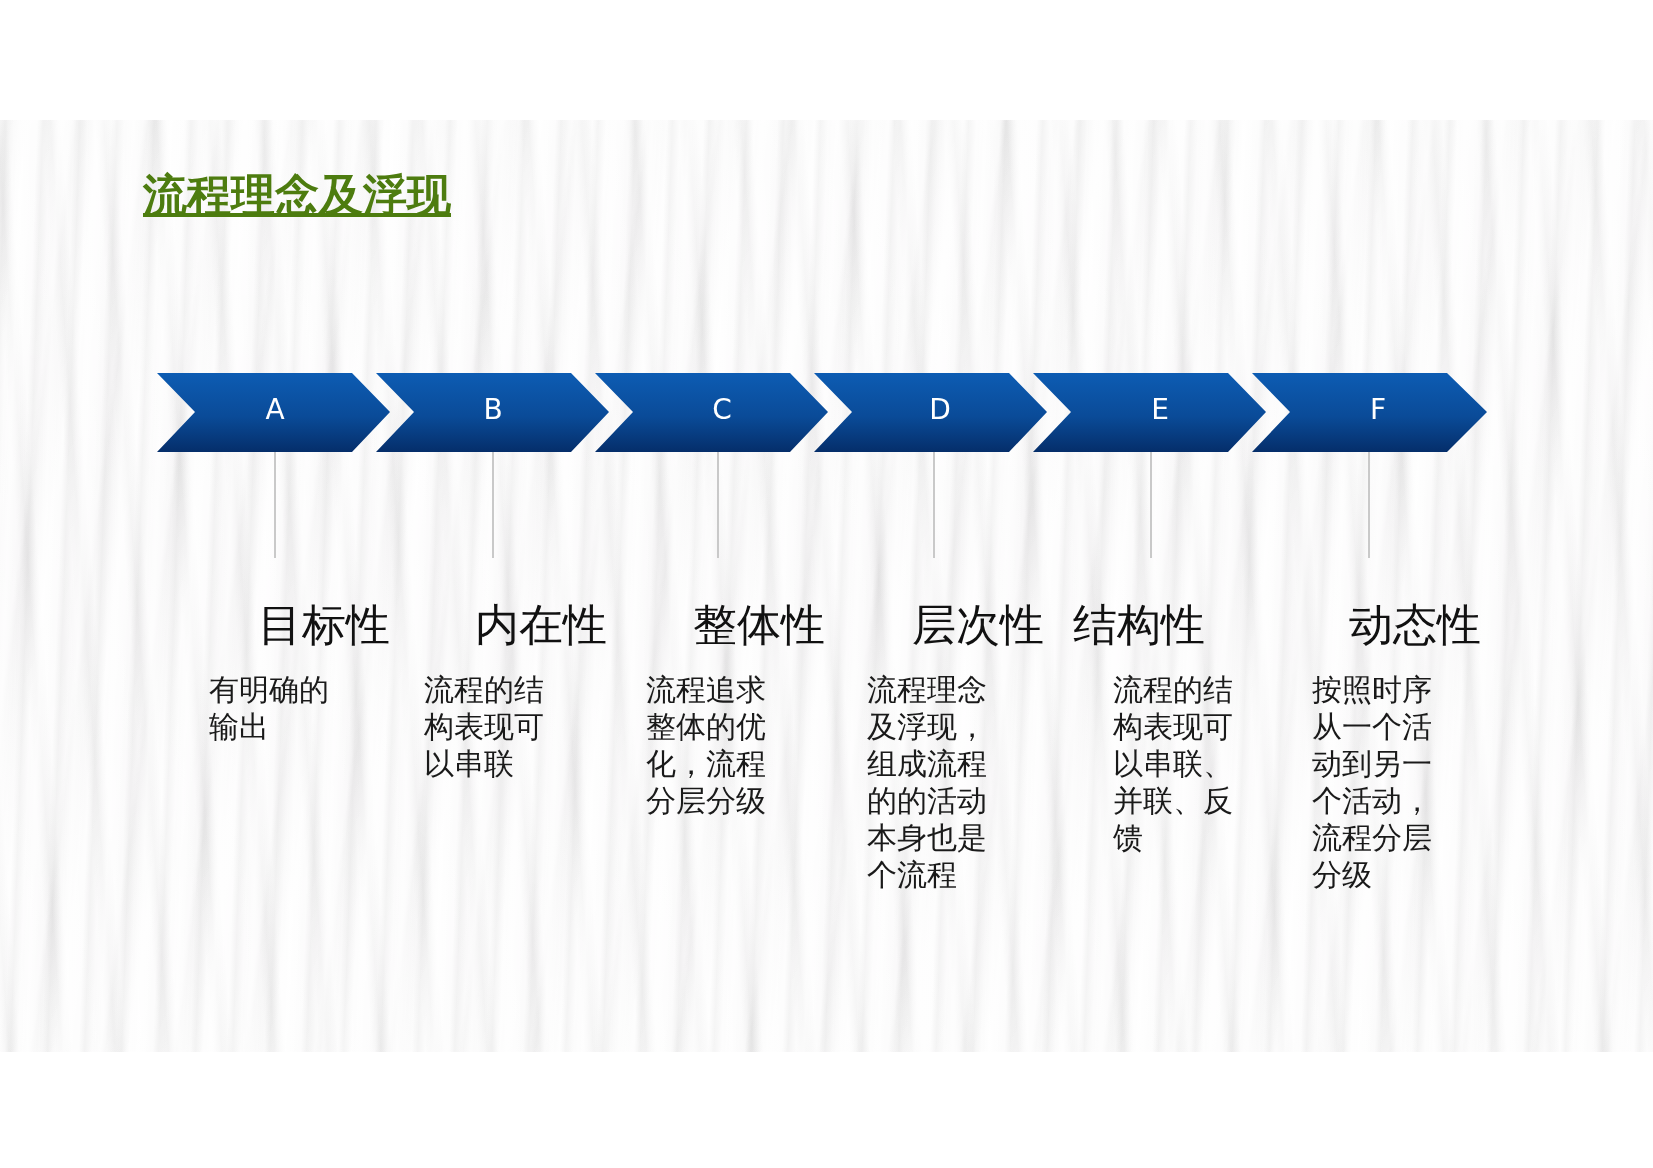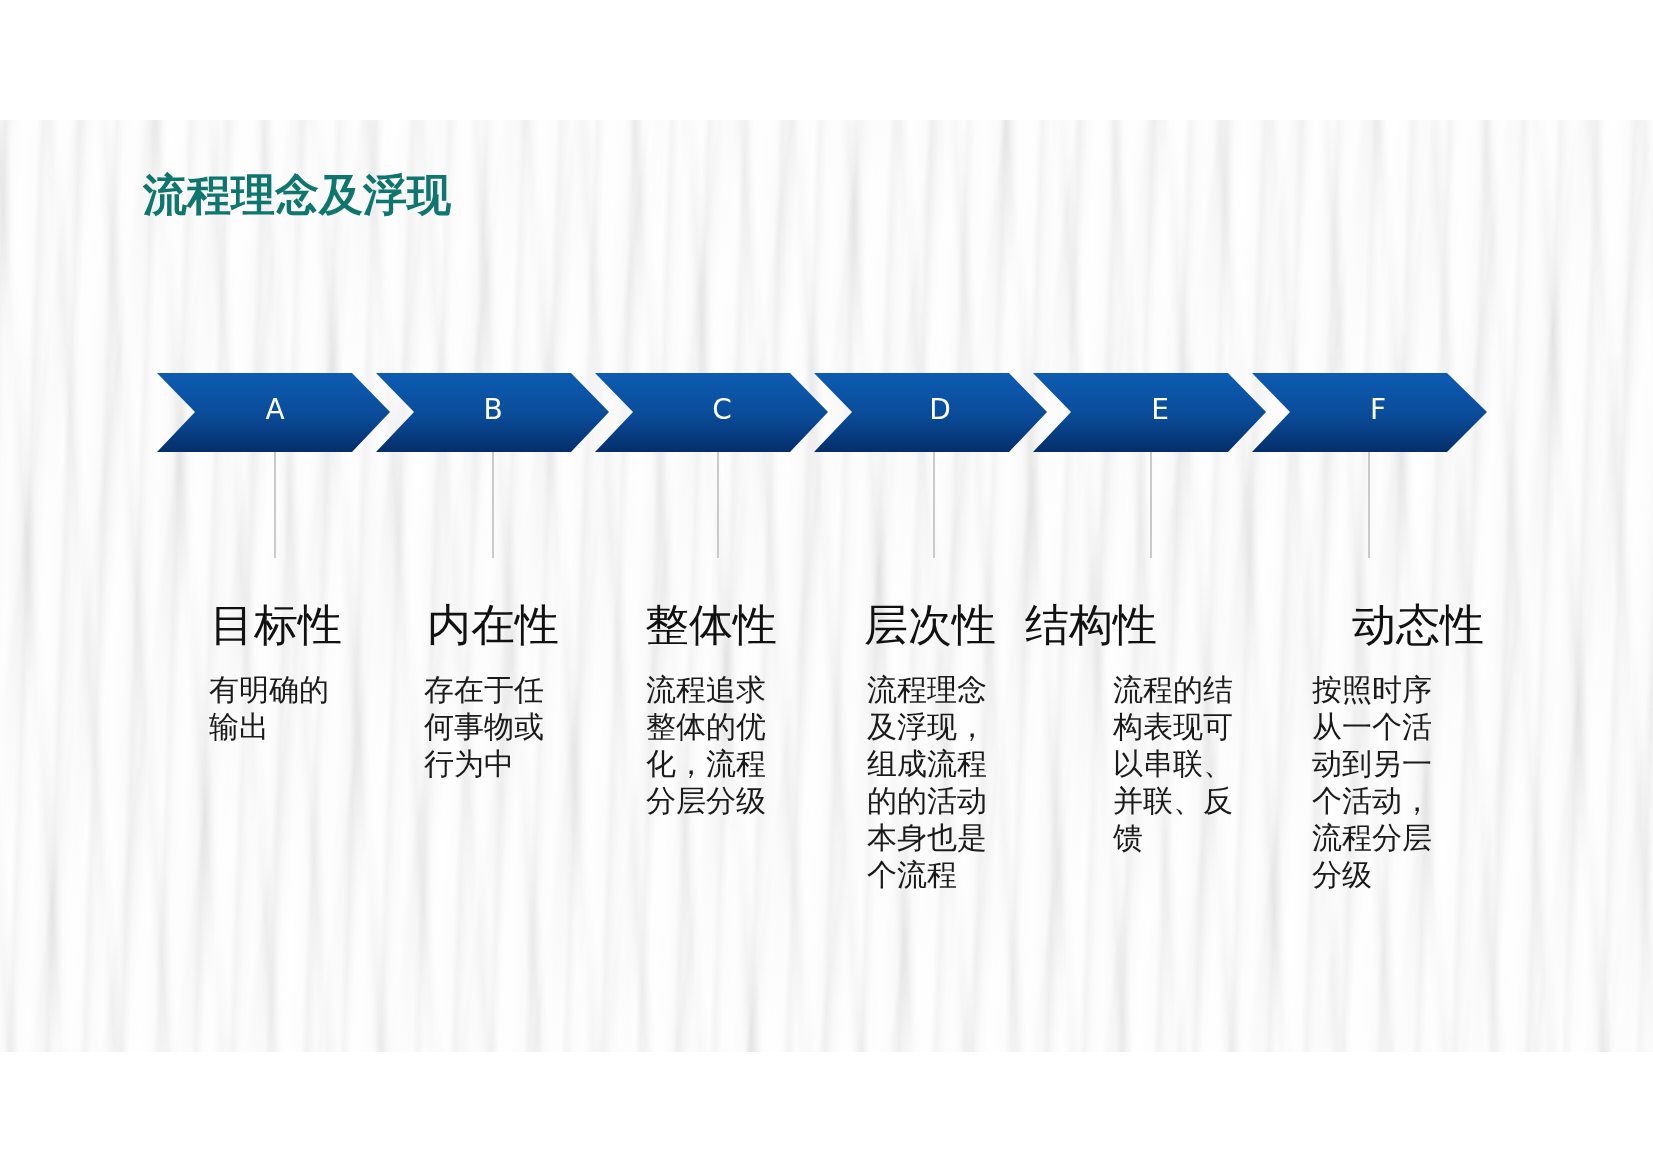--- a/index.html
+++ b/index.html
@@ -12,37 +12,39 @@
     position: absolute; left: 0; top: 120px; width: 1653px; height: 932px;
     background-color: #f6f5f6;
     background-image:
       repeating-linear-gradient(92deg, rgba(0,0,0,0.00) 0px, rgba(0,0,0,0.035) 6px, rgba(255,255,255,0.0) 14px, rgba(255,255,255,0.6) 22px, rgba(0,0,0,0.0) 37px),
       repeating-linear-gradient(86deg, rgba(0,0,0,0.0) 0px, rgba(0,0,0,0.03) 9px, rgba(255,255,255,0.5) 20px, rgba(0,0,0,0.0) 53px),
       repeating-linear-gradient(97deg, rgba(255,255,255,0.0) 0px, rgba(0,0,0,0.025) 5px, rgba(255,255,255,0.7) 30px, rgba(0,0,0,0.0) 71px),
       linear-gradient(180deg, rgba(255,255,255,0.5), rgba(255,255,255,0.2) 50%, rgba(255,255,255,0.5));
   }
   .title {
     position: absolute; left: 143px; top: 166px;
-    font-size: 44px; font-weight: bold; color: #0f766e; letter-spacing: 0px;
+    font-size: 44px; font-weight: bold; color: #4d7c0f; letter-spacing: 0px;
     font-family: "DejaVu Sans", "Liberation Sans", sans-serif;
+    text-decoration: underline;
   }
   svg.chevrons { position: absolute; left: 0; top: 0; }
   .letter {
     position: absolute; top: 393px; width: 60px; margin-left: -30px;
     text-align: center; color: #ffffff; font-size: 28px;
     font-family: "DejaVu Sans", "Liberation Sans", sans-serif;
   }
   .connector {
     position: absolute; top: 452px; width: 2px; height: 106px; margin-left: -1px;
     background: #c9c9c9;
   }
   .heading {
     position: absolute; top: 596px; font-size: 44px; color: #111111;
     white-space: nowrap; letter-spacing: 0px;
     font-family: "DejaVu Sans", "Liberation Sans", sans-serif;
+    margin-left: 48px;
   }
   .desc {
     position: absolute; top: 671px; width: 132px; font-size: 30px; line-height: 37px;
     color: #1a1a1a; word-break: break-all;
     font-family: Liberation Sans, sans-serif;
   }
 </style>
 </head>
 <body>
 
@@ -67,33 +69,33 @@
 </svg>
 
 <div class="letter" style="left:275px">A</div>
 <div class="connector" style="left:275px"></div>
 <div class="heading" style="left:210px">目标性</div>
 <div class="desc" style="left:209px">有明确的输出</div>
 
 <div class="letter" style="left:493px">B</div>
 <div class="connector" style="left:493px"></div>
 <div class="heading" style="left:427px">内在性</div>
-<div class="desc" style="left:424px">存在于任何事物或行为中</div>
+<div class="desc" style="left:424px">流程的结构表现可以串联</div>
 
 <div class="letter" style="left:722px">C</div>
 <div class="connector" style="left:718px"></div>
 <div class="heading" style="left:645px">整体性</div>
 <div class="desc" style="left:646px">流程追求整体的优化，流程分层分级</div>
 
 <div class="letter" style="left:940px">D</div>
 <div class="connector" style="left:934px"></div>
 <div class="heading" style="left:864px">层次性</div>
 <div class="desc" style="left:867px">流程理念及浮现，组成流程的的活动本身也是个流程</div>
 
 <div class="letter" style="left:1160px">E</div>
 <div class="connector" style="left:1151px"></div>
 <div class="heading" style="left:1025px">结构性</div>
 <div class="desc" style="left:1113px">流程的结构表现可以串联、并联、反馈</div>
 
 <div class="letter" style="left:1378px">F</div>
 <div class="connector" style="left:1369px"></div>
-<div class="heading" style="left:1352px">动态性</div>
+<div class="heading" style="left:1301px">动态性</div>
 <div class="desc" style="left:1312px">按照时序从一个活动到另一个活动，流程分层分级</div>
 
 </body></html>

